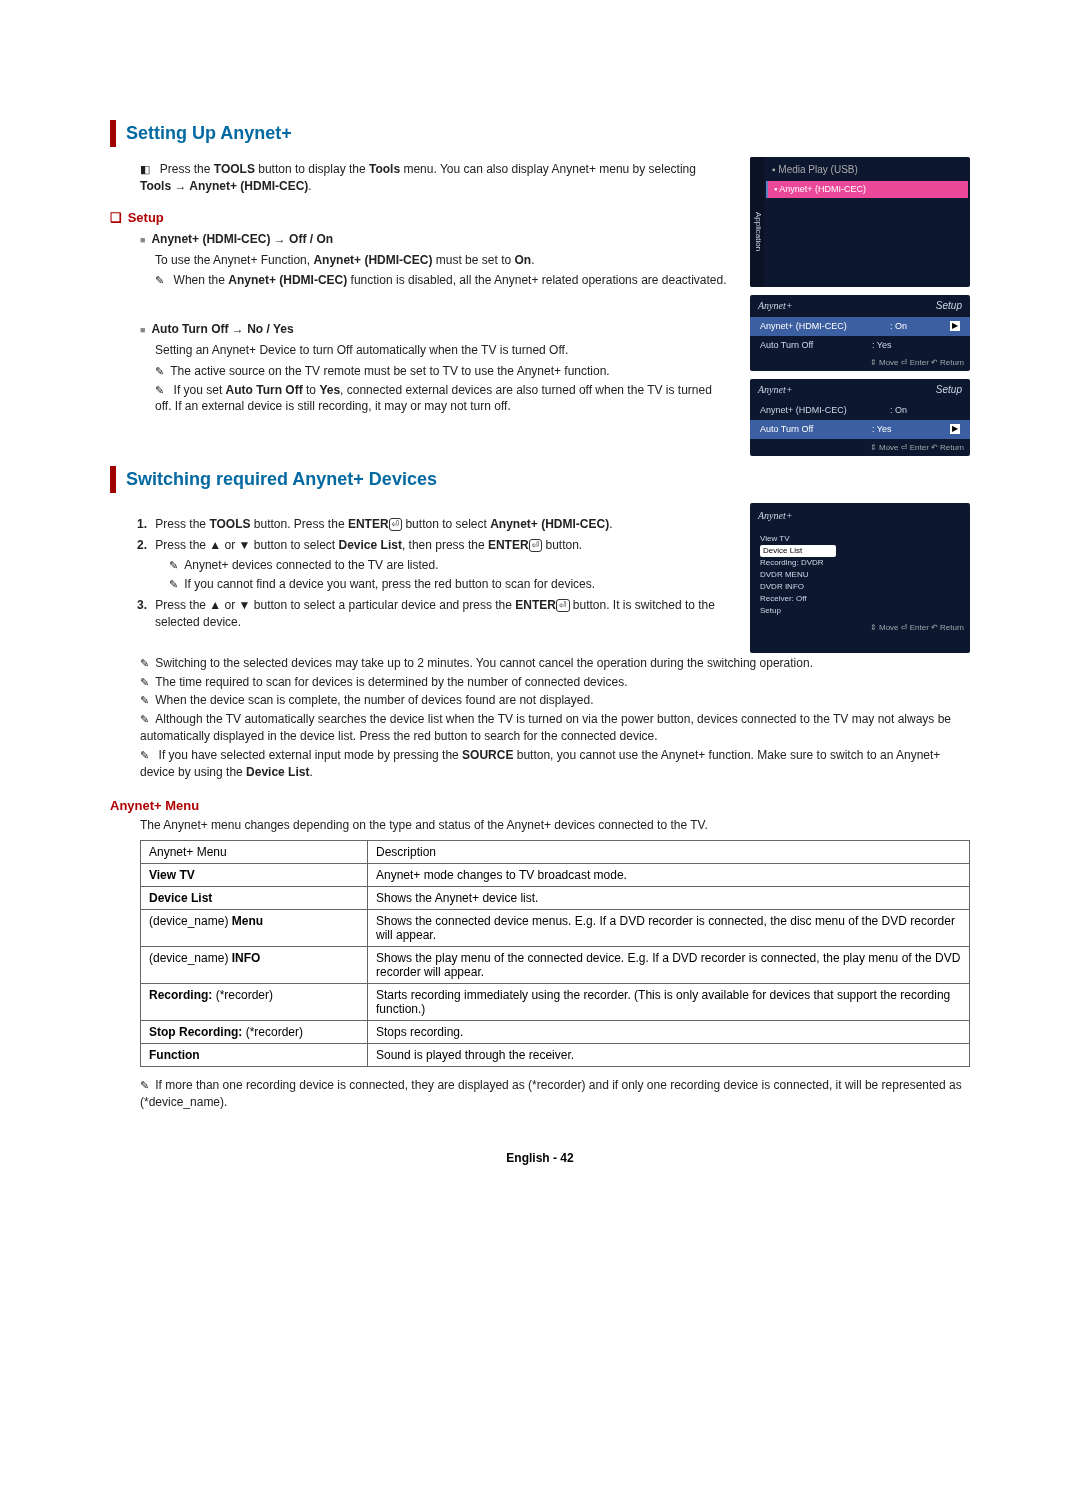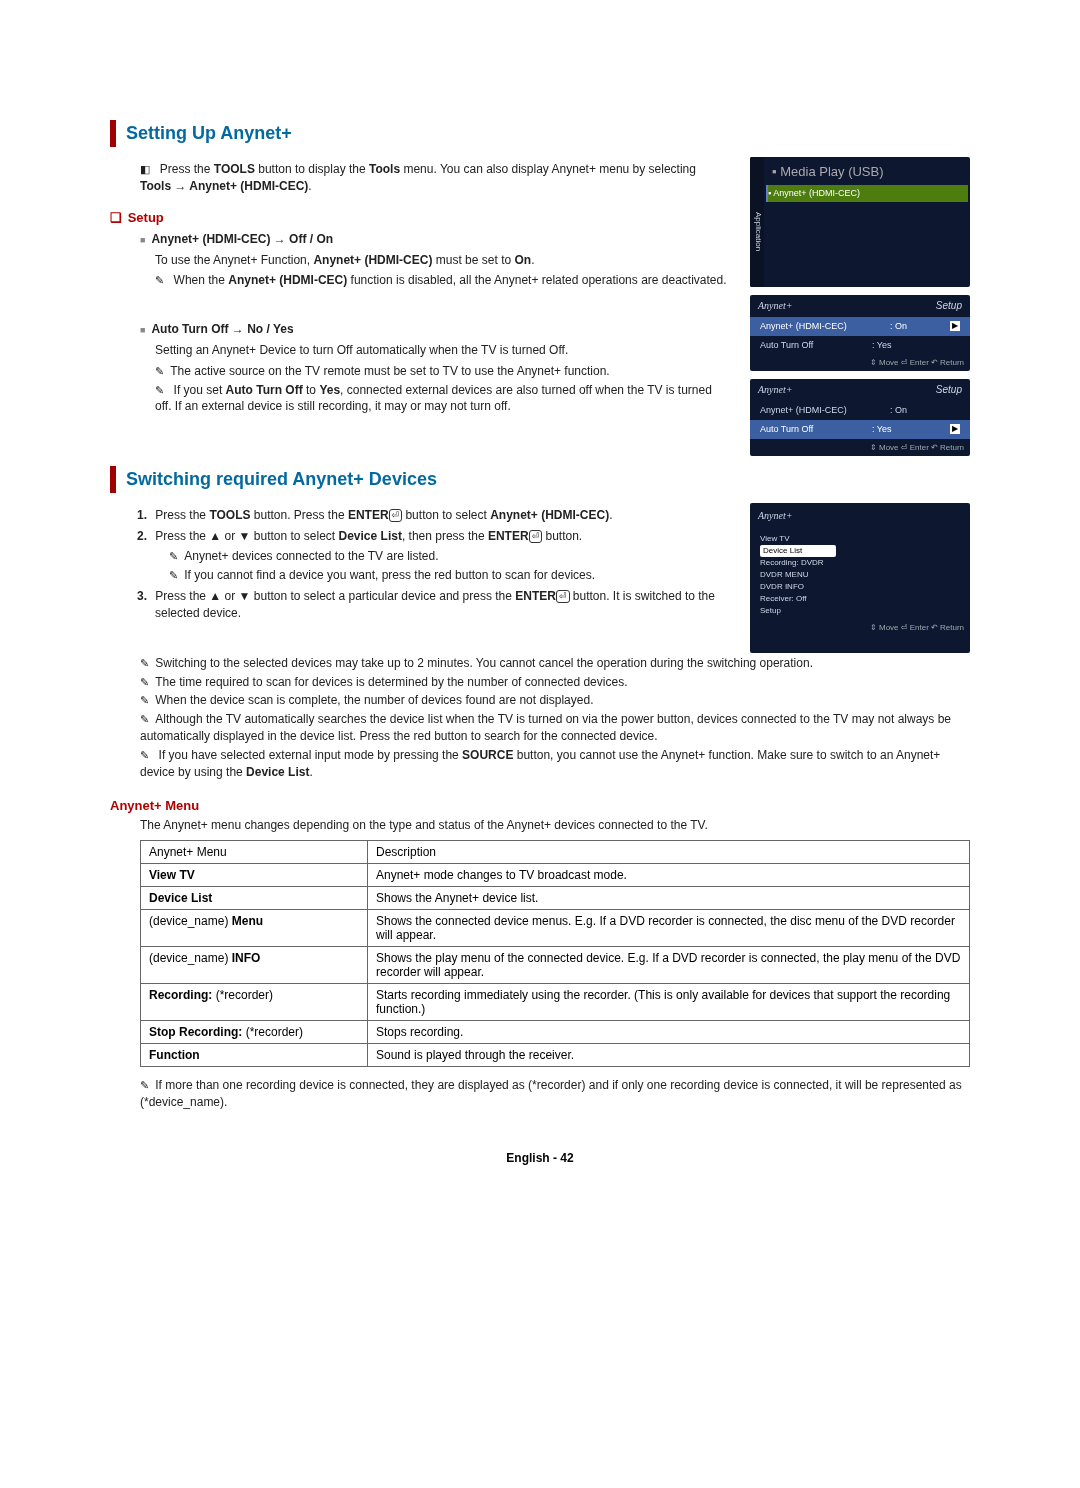--- a/index.html
+++ b/index.html
@@ -41,43 +41,43 @@
   .subhead { color:#b00000; font-weight:bold; font-size:13px; margin:14px 0 4px 0;}
   .menu-subhead { color:#b00000; font-weight:bold; font-size:13px; margin:18px 0 4px 0;}
   .enter-btn { display:inline-block; border:1px solid #333; border-radius:3px; padding:0 2px; font-size:9px; line-height:11px; vertical-align:middle;}
   b { font-weight:bold; }
 
   
   .osd { background:#0e1730; color:#cfd6e6; font-size:9px; border-radius:2px; overflow:hidden; }
   .osd-app { height:130px; position:relative; }
   .osd-app .tabs { writing-mode:vertical-rl; background:#0a1224; height:100%; width:14px; float:left; text-align:center; font-size:8px; padding-top:10px; }
   .osd-app .body { margin-left:14px; padding:6px 8px; }
-  .osd-app .toprow { font-size:13px; color:#aaa; }
-  .osd-app .selrow { background:#4d7c0f; color:#fff; padding:2px 0; margin:4px -6px; border-left:2px solid #5a82c0;}
+  .osd-app .toprow { font-size:10px; color:#aaa; }
+  .osd-app .selrow { background:#ec4899; color:#fff; padding:2px 6px; margin:4px -6px; border-left:2px solid #5a82c0;}
   .osd-setup { position:relative; }
   .osd-setup .hdr { font-style:italic; padding:4px 8px; display:flex; justify-content:space-between; font-size:10px;}
   .osd-setup .hdr .logo { font-family: cursive; }
   .osd-setup .srow { display:flex; justify-content:space-between; padding:3px 10px; font-size:9px; align-items:center;}
   .osd-setup .srow .arrow { width:10px; background:#fff; color:#000; text-align:center; font-size:8px; line-height:10px;}
   .osd-setup .hl { background:#3b5fa0; color:#fff; margin:0 -0px; }
   .osd-setup .ftr { text-align:right; font-size:8px; padding:3px 6px; color:#9aa; }
   .osd-dev { }
   .osd-dev .hdr { font-style:italic; padding:6px 8px; font-size:10px; font-family:cursive;}
   .osd-dev .list { padding:4px 10px 2px 10px; font-size:8px; line-height:1.5;}
   .osd-dev .sel { background:#fff; color:#000; padding:0 3px; border-radius:2px; display:inline-block; min-width:70px;}
   .osd-dev .ftr { text-align:right; font-size:8px; padding:3px 6px; color:#9aa; }
 
   
   table.menu-tbl { border-collapse: collapse; width:100%; margin:6px 0 10px 30px; font-size:12px; }
   table.menu-tbl th, table.menu-tbl td { border:1px solid #666; padding:4px 8px; text-align:left; vertical-align:top;}
   table.menu-tbl th { font-weight:normal; background:#fff;}
   table.menu-tbl .col1 { width:210px; }
 
   .footer-page { text-align:center; font-size:12px; font-weight:bold; margin-top:40px; }
-  .numlist { padding-left:45px; }
+  .numlist { padding-left:45px;margin-top:9px; }
   .numlist .num { display:inline-block; width:15px; font-weight:bold; margin-left:-18px;}
   .para { margin:4px 0; }
   .note-line { margin:2px 0; }
 </style>
 </head>
 <body>
 
 <div class="page">
 
   <div class="section-title">Setting Up Anynet+</div>

